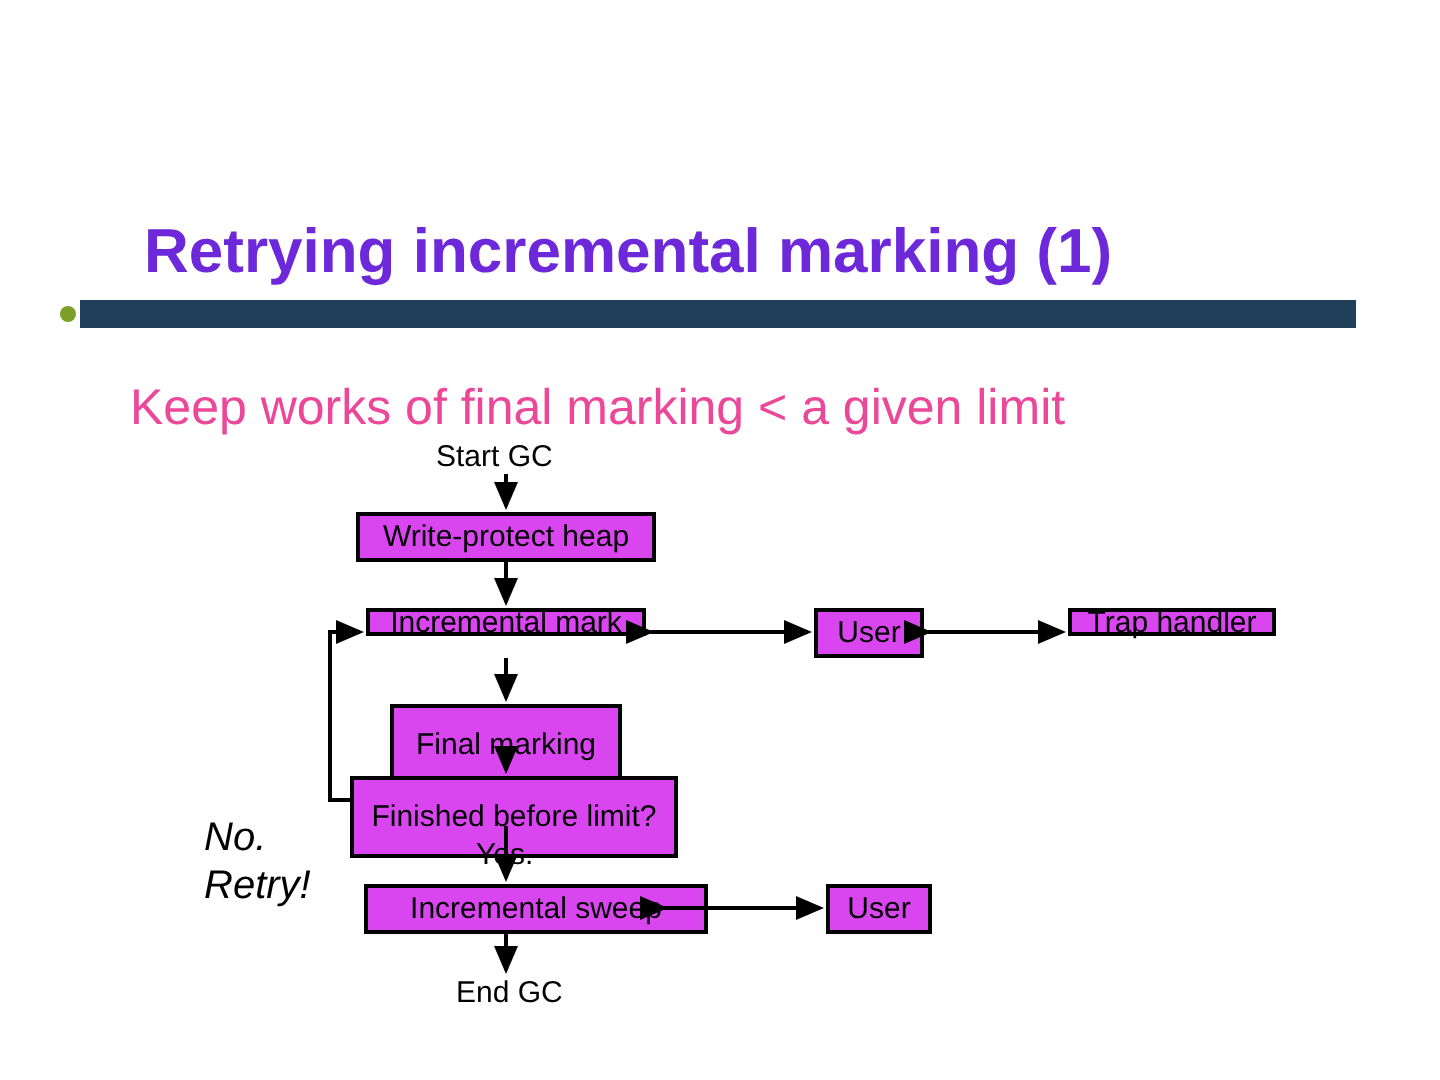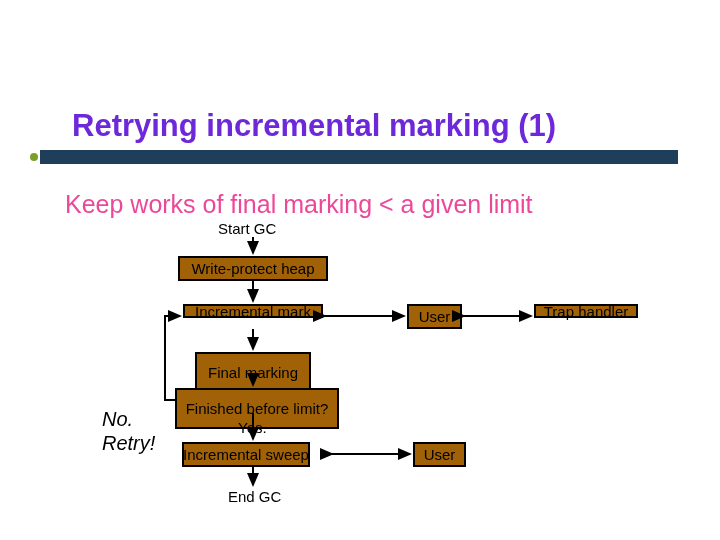--- a/index.html
+++ b/index.html
@@ -50,21 +50,21 @@
   }
   .label {
     position: absolute;
     font-size: 15px;
     color: #000;
     white-space: nowrap;
   }
   .box {
     position: absolute;
     border: 2px solid #000;
-    background: #a16207;
+    background: #d946ef;
     font-size: 15px;
     color: #000;
     display: flex;
     align-items: center;
     justify-content: center;
     white-space: nowrap;
     padding: 0 4px;
   }
   .retry {
     position: absolute;
@@ -113,21 +113,21 @@
 <div class="box" style="top:352px; left:195px; width:116px; height:40px;justify-content:center;">
   <span>Final marking</span>
 </div>
 
 <div class="box" style="top:388px; left:175px; width:164px; height:41px;">
   <span>Finished before limit?</span>
 </div>
 
 <div class="label" style="top:419px; left:238px;">Yes.</div>
 
-<div class="box" style="top:442px; left:182px; width:128px; height:25px;">
+<div class="box" style="top:442px; left:182px; width:172px; height:25px;">
   <span>Incremental sweep</span>
 </div>
 
 <div class="box" style="top:442px; left:413px; width:53px; height:25px;">
   <span>User</span>
 </div>
 
 <div class="label" style="top:488px; left:228px;">End GC</div>
 
 <div class="retry" style="top:375px; left:102px;">

